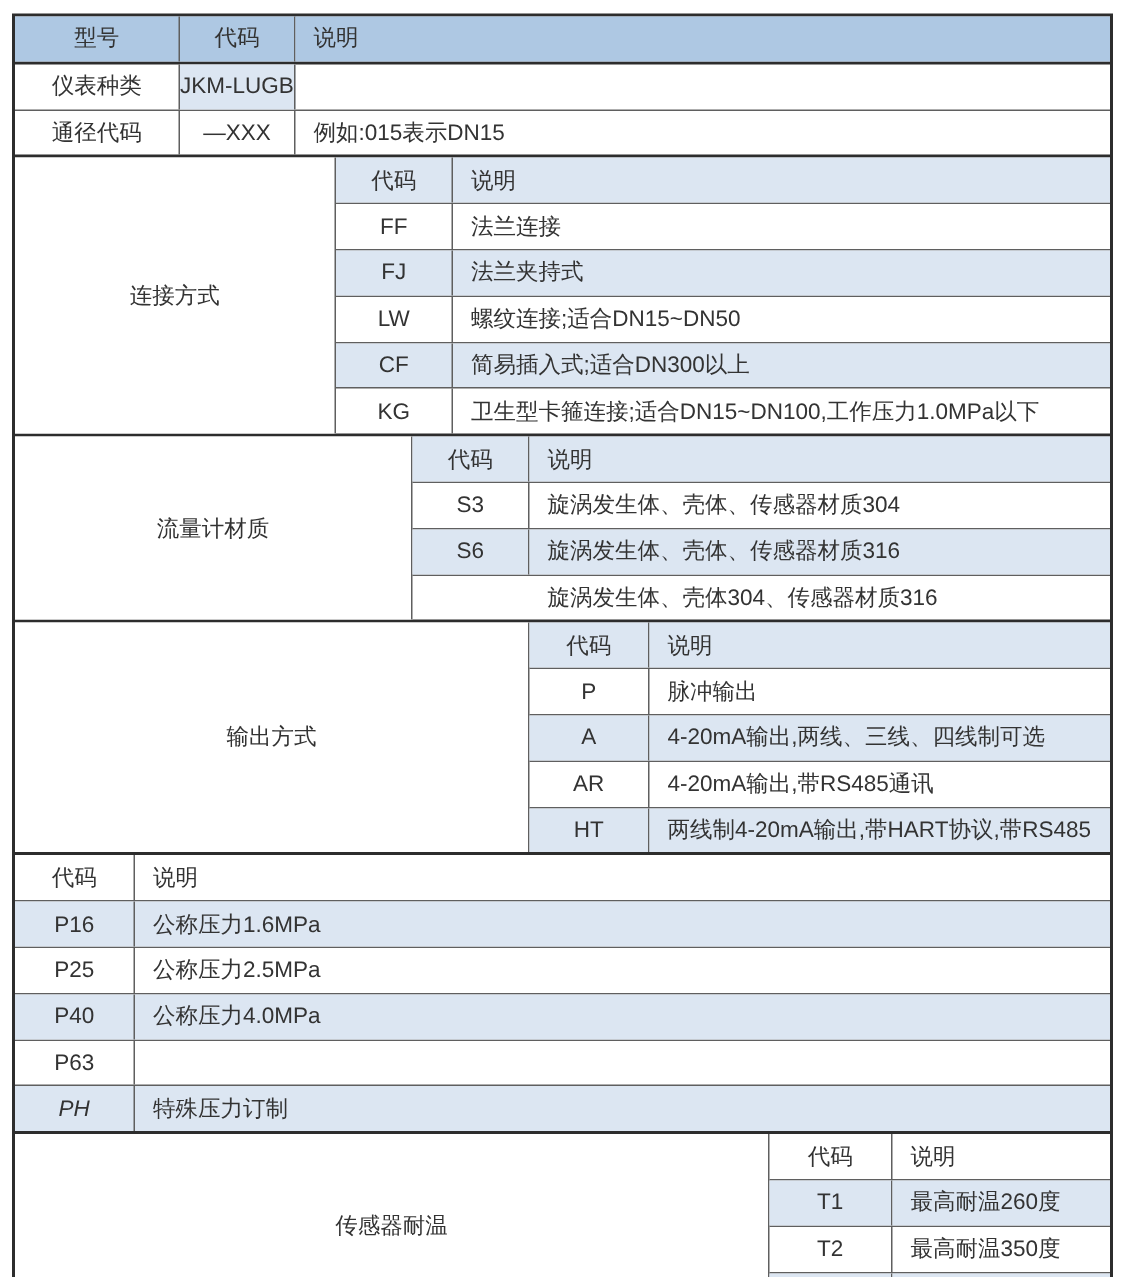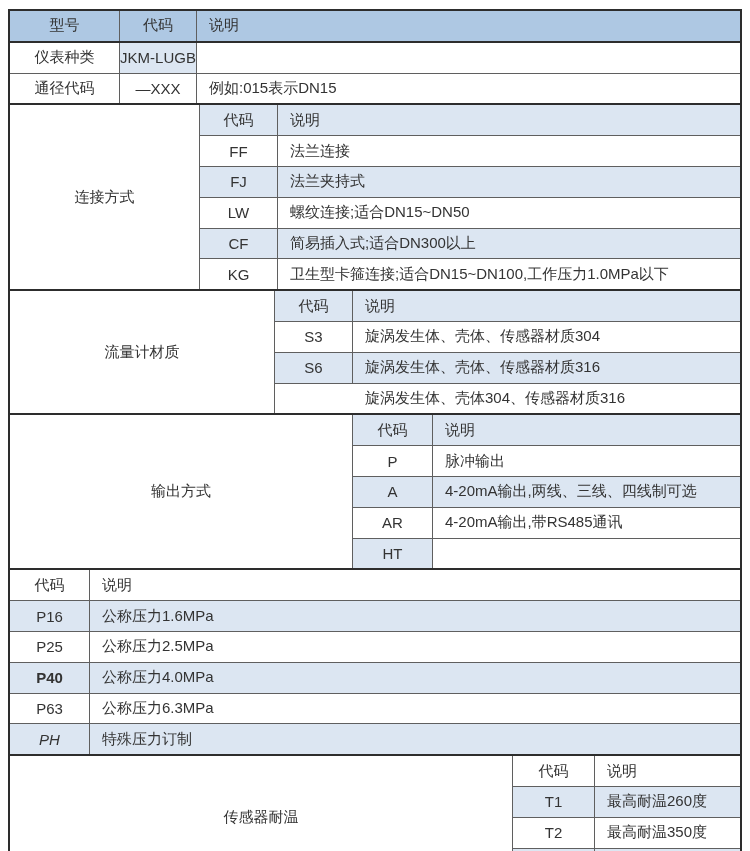--- a/index.html
+++ b/index.html
@@ -74,21 +74,21 @@
   </div>
 
   <div class="hrow b2">
     <div class="cell center v w-label">通径代码</div>
     <div class="cell center v w-code">—XXX</div>
     <div class="cell desc">例如:015表示DN15</div>
   </div>
 
   <div id="sections-root">
       <div class="section b2">
-        <div class="section-label" style="width: 190px;">连接方式</div>
+        <div class="section-label" style="width: 214px;">连接方式</div>
         <div class="section-body">
           <div class="hrow b1">
             <div class="cell center v shade" style="width: 78px;">代码</div>
             <div class="cell desc shade">说明</div>
           </div>
           <div class="hrow b1">
             <div class="cell center v" style="width: 78px;">FF</div>
             <div class="cell desc">法兰连接</div>
           </div>
           <div class="hrow b1">
@@ -144,44 +144,44 @@
           <div class="hrow b1">
             <div class="cell center v shade" style="width: 80px;">A</div>
             <div class="cell desc shade">4-20mA输出,两线、三线、四线制可选</div>
           </div>
           <div class="hrow b1">
             <div class="cell center v" style="width: 80px;">AR</div>
             <div class="cell desc">4-20mA输出,带RS485通讯</div>
           </div>
           <div class="hrow">
             <div class="cell center v shade" style="width: 80px;">HT</div>
+            <div class="cell desc shade">两线制4-20mA输出,带HART协议,带RS485</div>
           </div>
         </div>
       </div>
       <div class="section b2">
         <div class="section-body">
           <div class="hrow b1">
             <div class="cell center v" style="width: 80px;">代码</div>
             <div class="cell desc">说明</div>
           </div>
           <div class="hrow b1">
             <div class="cell center v shade" style="width: 80px;">P16</div>
             <div class="cell desc shade">公称压力1.6MPa</div>
           </div>
           <div class="hrow b1">
             <div class="cell center v" style="width: 80px;">P25</div>
             <div class="cell desc">公称压力2.5MPa</div>
           </div>
           <div class="hrow b1">
-            <div class="cell center v shade" style="width: 80px; font-weight: bold;">P40</div>
+            <div class="cell center v shade" style="width: 80px;">P40</div>
             <div class="cell desc shade">公称压力4.0MPa</div>
           </div>
           <div class="hrow b1">
             <div class="cell center v" style="width: 80px;">P63</div>
-            <div class="cell desc">公称压力6.3MPa</div>
           </div>
           <div class="hrow">
             <div class="cell center v shade" style="width: 80px; font-style: italic;">PH</div>
             <div class="cell desc shade">特殊压力订制</div>
           </div>
         </div>
       </div>
       <div class="section">
         <div class="section-label" style="width: 503px;">传感器耐温</div>
         <div class="section-body">

